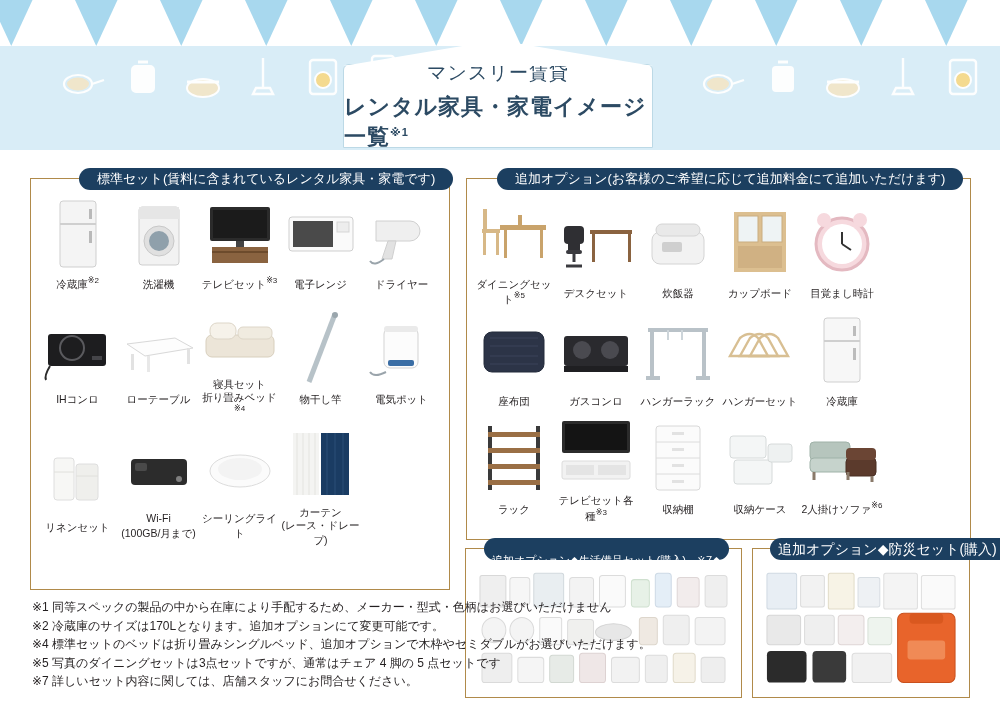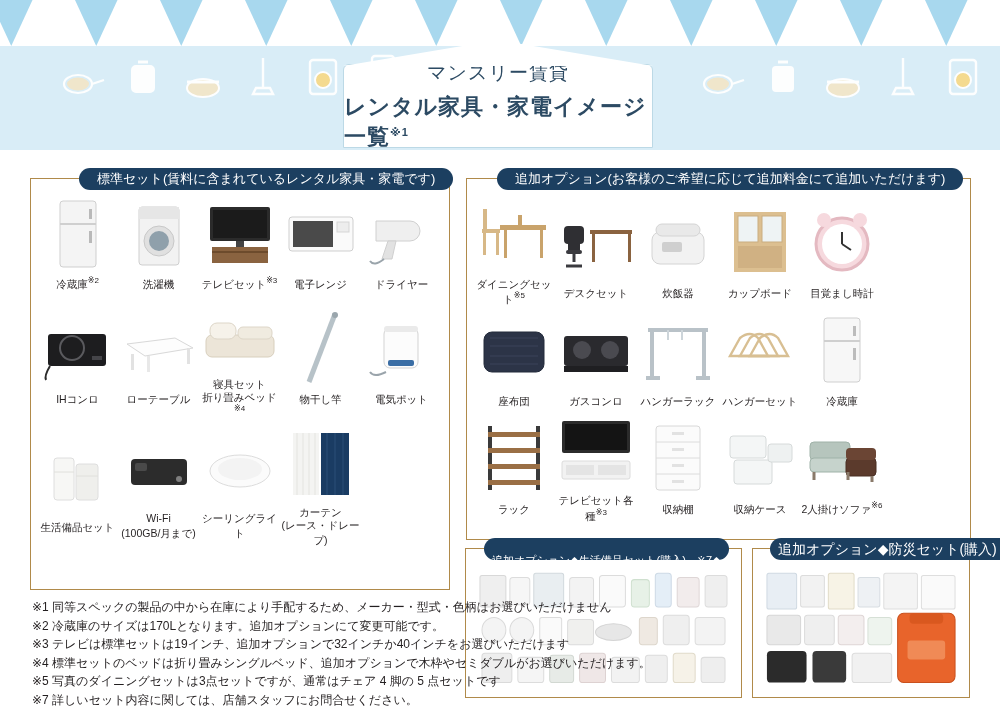--- a/index.html
+++ b/index.html
@@ -399,21 +399,21 @@
     </div>
 
     <div class="cell">
       <div class="thumb">
         <svg class="ph" viewBox="0 0 76 78">
             <rect x="14" y="20" width="20" height="42" rx="3" fill="#f7f7f5" stroke="#dedede"></rect>
             <rect x="36" y="26" width="22" height="36" rx="3" fill="#efefec" stroke="#dedede"></rect>
             <path d="M14 34 h20 M36 38 h22" stroke="#e0e0dc"></path>
           </svg>
       </div>
-      <div class="cap"><span>生活備品セット</span><span class="mark"></span></div>
+      <div class="cap"><span>リネンセット</span><span class="mark"></span></div>
     </div>
 
     <div class="cell">
       <div class="thumb">
         <svg class="ph" viewBox="0 0 76 78">
             <rect x="10" y="28" width="56" height="26" rx="4" fill="#2c2c2c"></rect>
             <rect x="14" y="32" width="12" height="8" rx="2" fill="#4a4a4a"></rect>
             <circle cx="58" cy="48" r="3" fill="#7f7f7f"></circle>
           </svg>
       </div>
@@ -717,17 +717,16 @@
         <rect x="52" y="80" width="34" height="30" rx="4" fill="#3a3a3a"></rect>
         <rect x="92" y="82" width="40" height="28" rx="3" fill="#f1f1f1" stroke="#dcdcdc"></rect>
       </svg>
     </div>
   </div>
 </div>
 
 <div class="notes">
   <div>※1 同等スペックの製品の中から在庫により手配するため、メーカー・型式・色柄はお選びいただけません</div>
   <div>※2 冷蔵庫のサイズは170Lとなります。追加オプションにて変更可能です。</div>
-  <div>※3 テレビは標準セットは19インチ、追加オプションで32インチか40インチをお選びいただけます</div>
   <div>※4 標準セットのベッドは折り畳みシングルベッド、追加オプションで木枠やセミダブルがお選びいただけます。</div>
   <div>※5 写真のダイニングセットは3点セットですが、通常はチェア 4 脚の 5 点セットです</div>
   <div>※7 詳しいセット内容に関しては、店舗スタッフにお問合せください。</div>
 </div>
 
 </body></html>

